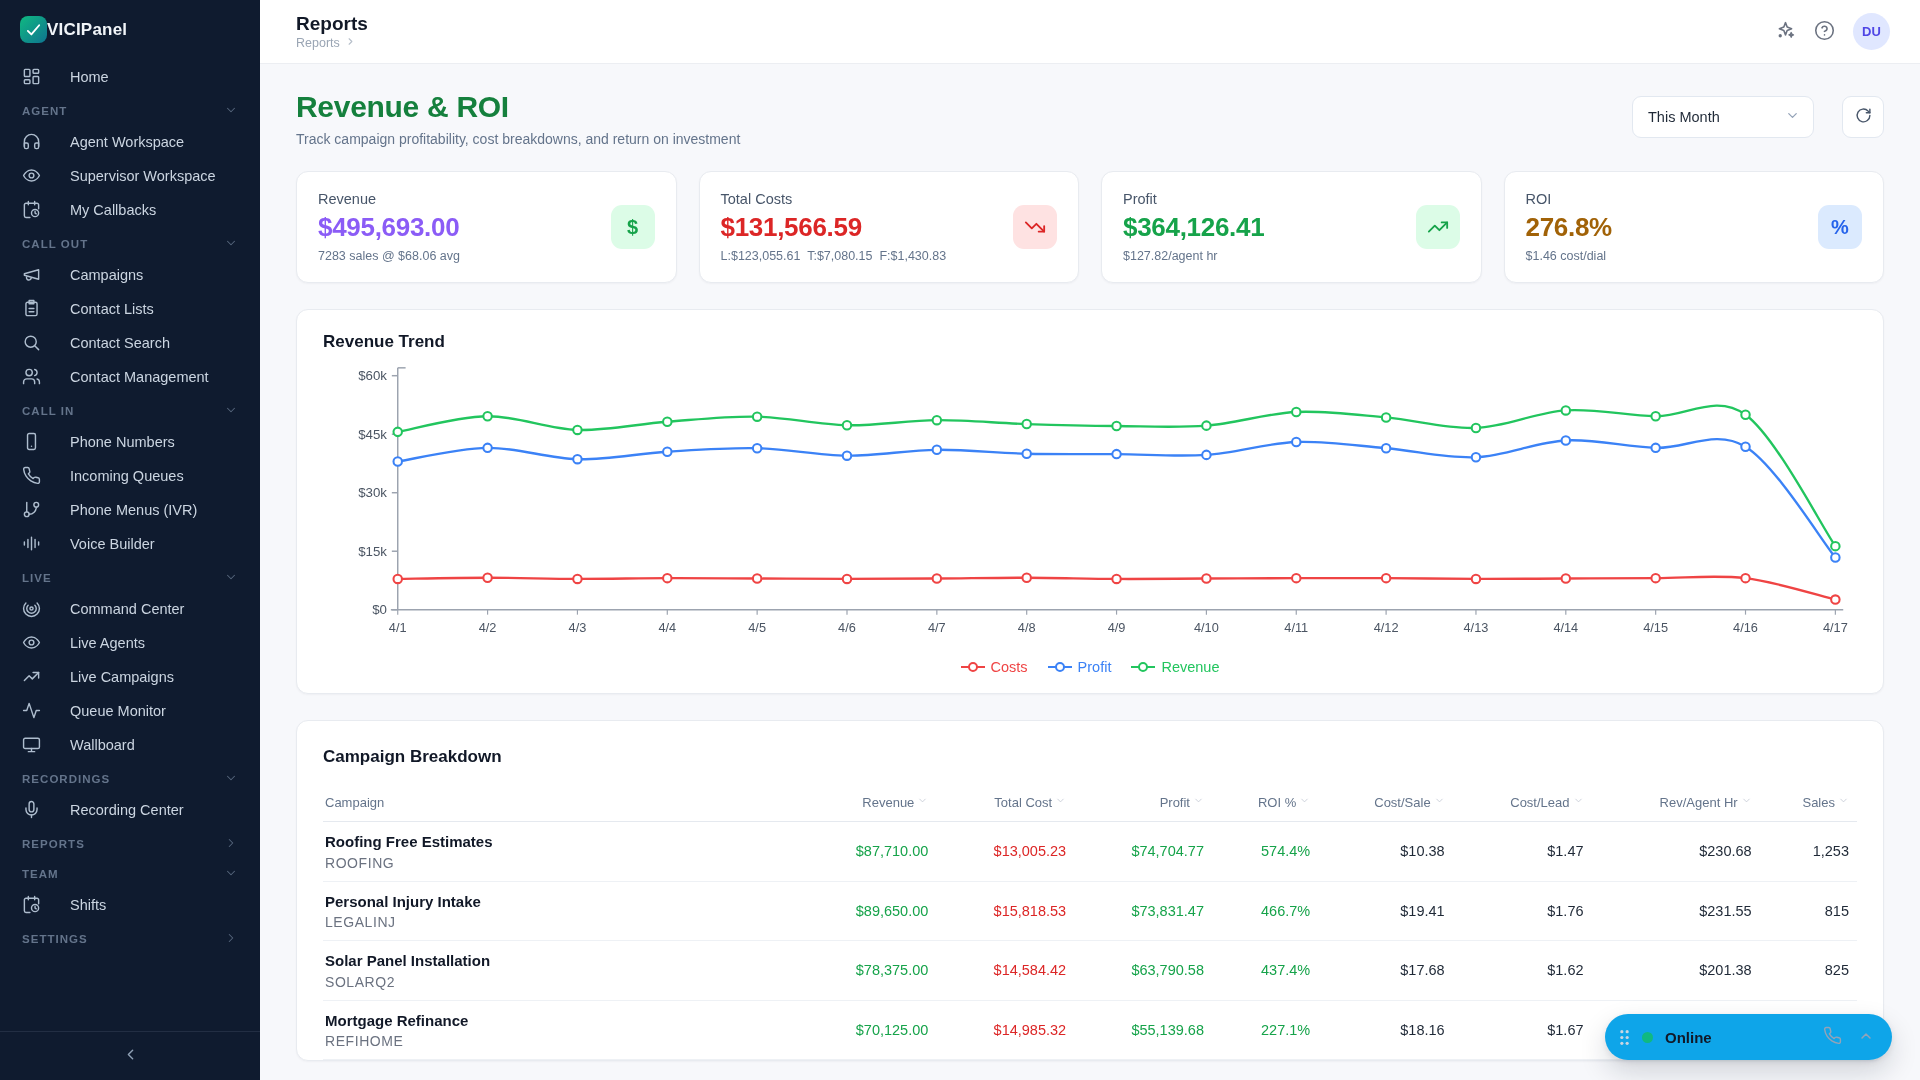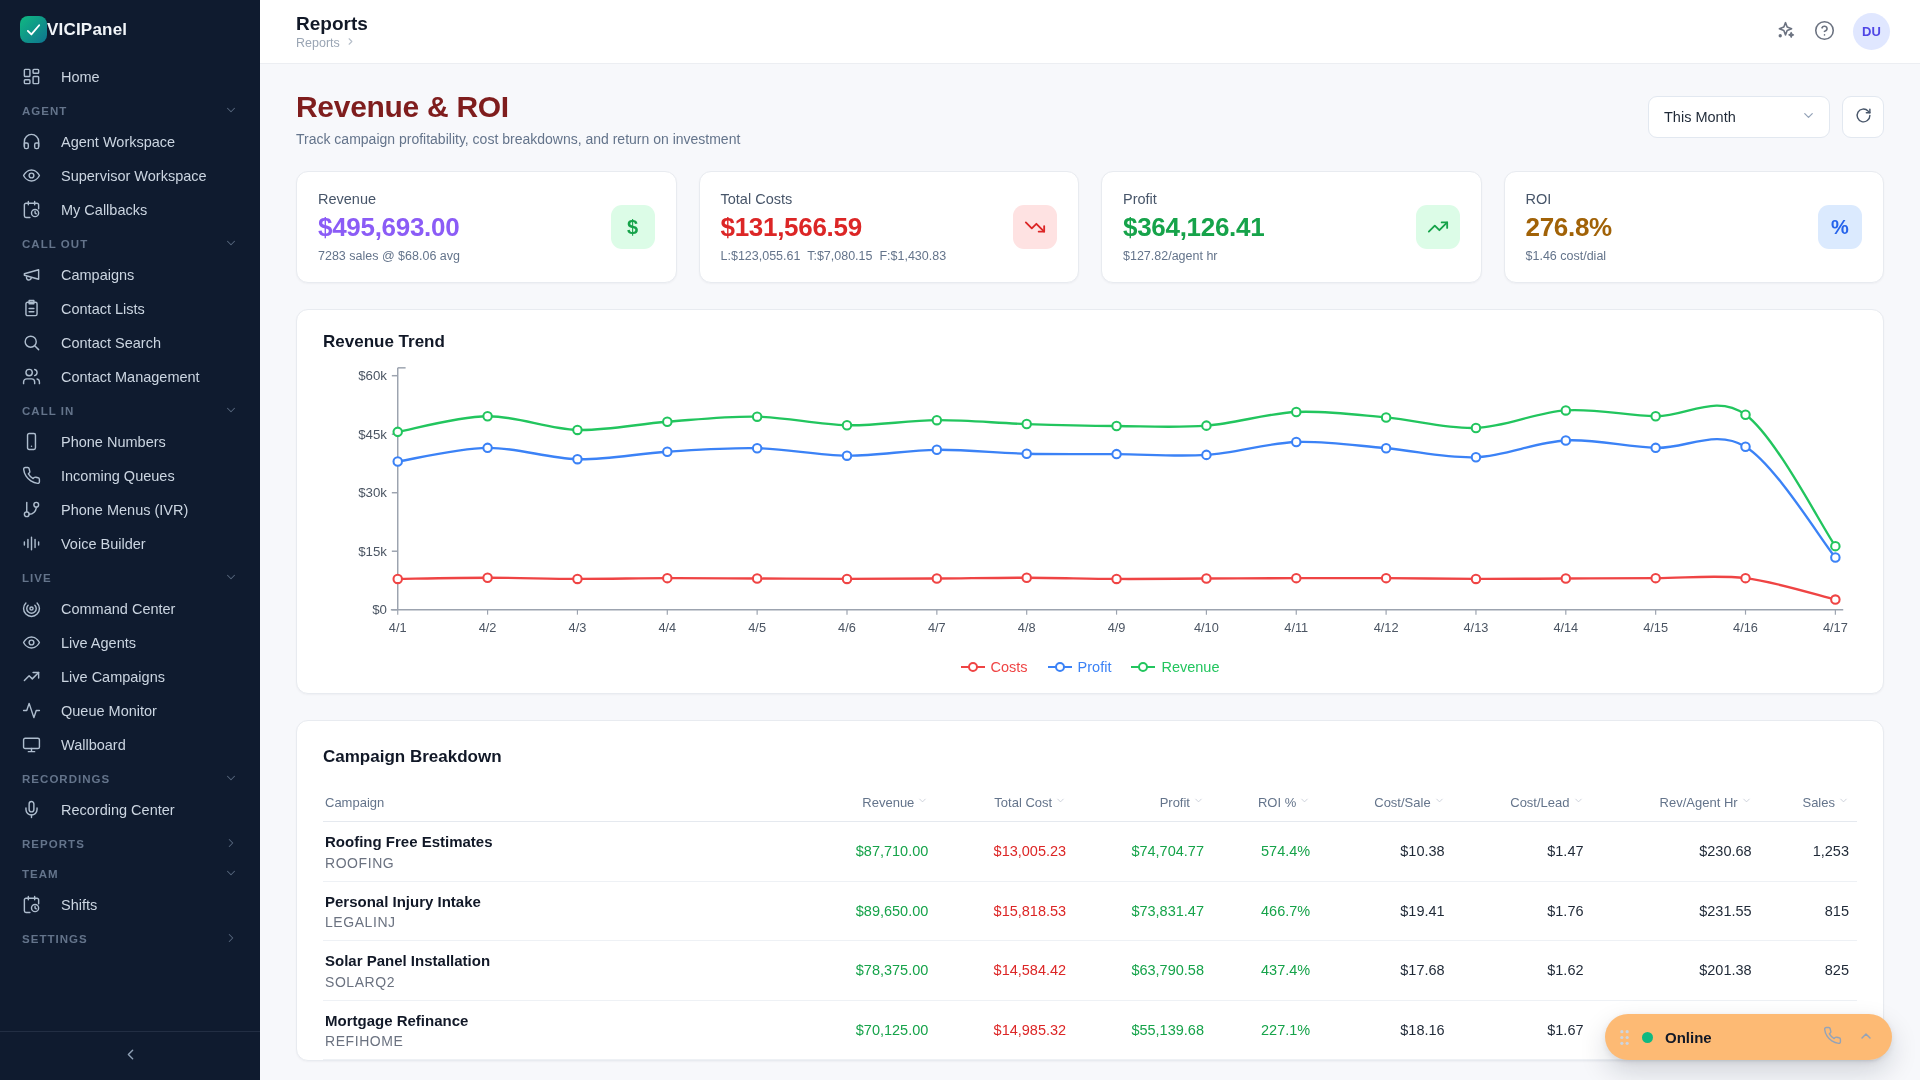--- a/index.html
+++ b/index.html
@@ -8,42 +8,42 @@
 
   
   .sidebar { width:260px; min-width:260px; height:1080px; background:#0f1b2f; display:flex; flex-direction:column; color:#cbd5e1; }
   .logo-row { display:flex; align-items:center; padding:16px 20px 12px; }
   .logo-badge { width:27px; height:27px; border-radius:8px; background:linear-gradient(135deg,#10b981,#0e7490); display:flex; align-items:center; justify-content:center; }
   .logo-badge svg { width:17px; height:17px; }
   .logo-text { font-size:17px; font-weight:700; color:#f1f5f9; letter-spacing:.2px; }
   .nav { flex:1; overflow:hidden; padding:4px 12px 0; }
   .section-head { display:flex; align-items:center; justify-content:space-between; padding:9px 10px 5px; font-size:11.5px; font-weight:700; letter-spacing:.09em; color:#64748b; cursor:pointer; }
   .section-head svg { width:14px; height:14px; color:#56667c; }
-  .nav-item { display:flex; align-items:center; gap:20px; padding:7px 10px; margin:1px 0; border-radius:8px; font-size:14.5px; color:#cbd5e1; cursor:pointer; background:transparent; border:none; width:100%; text-align:left; font-family:inherit; }
+  .nav-item { display:flex; align-items:center; gap:29px; padding:7px 10px; margin:1px 0; border-radius:8px; font-size:14.5px; color:#cbd5e1; cursor:pointer; background:transparent; border:none; width:100%; text-align:left; font-family:inherit; }
   .nav-item svg { width:19px; height:19px; color:#aebdce; flex:none; }
   .sidebar-foot { border-top:1px solid rgba(148,163,184,.15); padding:10px 0; display:flex; justify-content:center; }
   .collapse-btn { background:none; border:none; color:#8fa0b5; cursor:pointer; padding:4px 10px; }
   .collapse-btn svg { width:17px; height:17px; }
 
   
   .main { flex:1; display:flex; flex-direction:column; position:relative; min-width:0; }
   .topbar { height:64px; background:#ffffff; border-bottom:1px solid #eceef2; display:flex; align-items:center; justify-content:space-between; padding:0 30px 0 36px; }
   .topbar-title { font-size:19px; font-weight:700; color:#111827; line-height:1.15; }
   .breadcrumb { display:flex; align-items:center; gap:5px; font-size:12.5px; color:#9aa5b4; margin-top:2px; }
   .breadcrumb svg { width:11px; height:11px; color:#b6bfca; }
   .topbar-right { display:flex; align-items:center; gap:18px; }
   .icon-btn { background:none; border:none; color:#6b7280; cursor:pointer; display:flex; align-items:center; }
   .icon-btn svg { width:21px; height:21px; }
   .avatar { width:37px; height:37px; border-radius:50%; background:#e0e7ff; color:#4f46e5; font-size:13px; font-weight:700; display:flex; align-items:center; justify-content:center; cursor:pointer; border:none; font-family:inherit; }
 
   .content { flex:1; padding:26px 36px 0; overflow:hidden; }
   .page-head { display:flex; align-items:flex-start; justify-content:space-between; }
-  .page-title { font-size:30px; font-weight:700; color:#7f1d1d; letter-spacing:-.3px; }
+  .page-title { font-size:30px; font-weight:700; color:#15803d; letter-spacing:-.3px; }
   .page-sub { font-size:14px; color:#64748b; margin-top:7px; }
-  .page-controls { display:flex; gap:12px; margin-top:6px; }
+  .page-controls { display:flex; gap:28px; margin-top:6px; }
   .select { width:182px; height:42px; background:#fff; border:1px solid #e2e8f0; border-radius:9px; display:flex; align-items:center; justify-content:space-between; padding:0 13px 0 15px; font-size:14.5px; color:#1f2937; cursor:pointer; font-family:inherit; }
   .select svg { width:15px; height:15px; color:#94a3b8; }
   .refresh-btn { width:42px; height:42px; background:#fff; border:1px solid #e2e8f0; border-radius:9px; display:flex; align-items:center; justify-content:center; color:#475569; cursor:pointer; }
   .refresh-btn svg { width:17px; height:17px; }
 
   
   .stats-row { display:grid; grid-template-columns:repeat(4,1fr); gap:22px; margin-top:24px; }
   .stat-card { background:#fff; border:1px solid #e8ebf0; border-radius:12px; padding:19px 21px; display:flex; align-items:center; justify-content:space-between; box-shadow:0 1px 2px rgba(15,23,42,.04); }
   .stat-label { font-size:14.5px; color:#475569; }
   .stat-value { font-size:26px; font-weight:700; letter-spacing:-.3px; margin:5px 0 6px; }
@@ -68,21 +68,21 @@
   thead th .sort { display:inline-block; vertical-align:1px; margin-left:3px; }
   thead th .sort svg { width:11px; height:11px; color:#c3cad4; }
   tbody td { padding:10px 8px; border-bottom:1px solid #eef1f5; text-align:right; font-size:14.5px; color:#1f2937; white-space:nowrap; }
   tbody td:first-child { text-align:left; padding-left:2px; }
   .camp-name { font-size:15px; font-weight:600; color:#111827; line-height:1.3; }
   .camp-code { font-size:14px; color:#6b7280; letter-spacing:.04em; margin-top:3px; }
   .val-green { color:#16a34a; }
   .val-red { color:#dc2626; }
 
   
-  .online-widget { position:absolute; right:28px; bottom:20px; width:287px; height:46px; background:#fdba74; border-radius:24px; box-shadow:0 12px 28px rgba(15,23,42,.16),0 2px 6px rgba(15,23,42,.08); display:flex; align-items:center; gap:12px; padding:0 16px 0 14px; }
+  .online-widget { position:absolute; right:28px; bottom:20px; width:287px; height:46px; background:#0ea5e9; border-radius:24px; box-shadow:0 12px 28px rgba(15,23,42,.16),0 2px 6px rgba(15,23,42,.08); display:flex; align-items:center; gap:12px; padding:0 16px 0 14px; }
   .drag-handle { display:flex; cursor:grab; }
   .drag-handle svg { width:11px; height:17px; }
   .status-dot { width:11px; height:11px; border-radius:50%; }
   .online-label { font-size:15px; font-weight:600; color:#111827; margin-right:auto; }
   .widget-btn { background:none; border:none; color:#94a3b8; cursor:pointer; display:flex; align-items:center; padding:2px; }
   .widget-btn svg { width:19px; height:19px; }
   .widget-btn.small svg { width:16px; height:16px; }
 </style>
 </head>
 <body>

